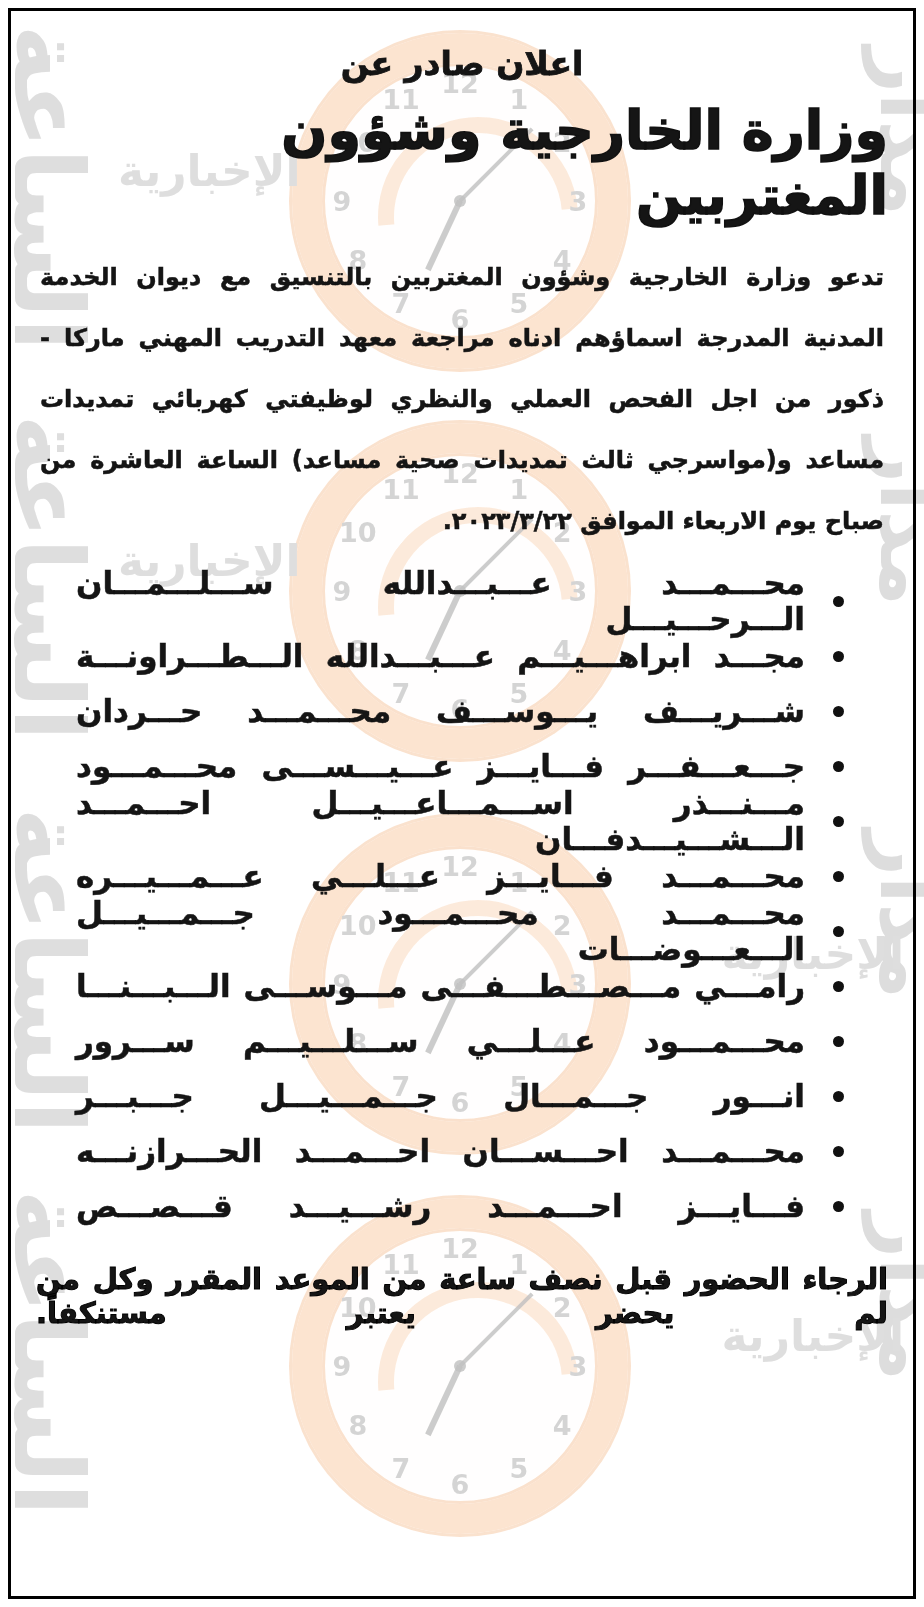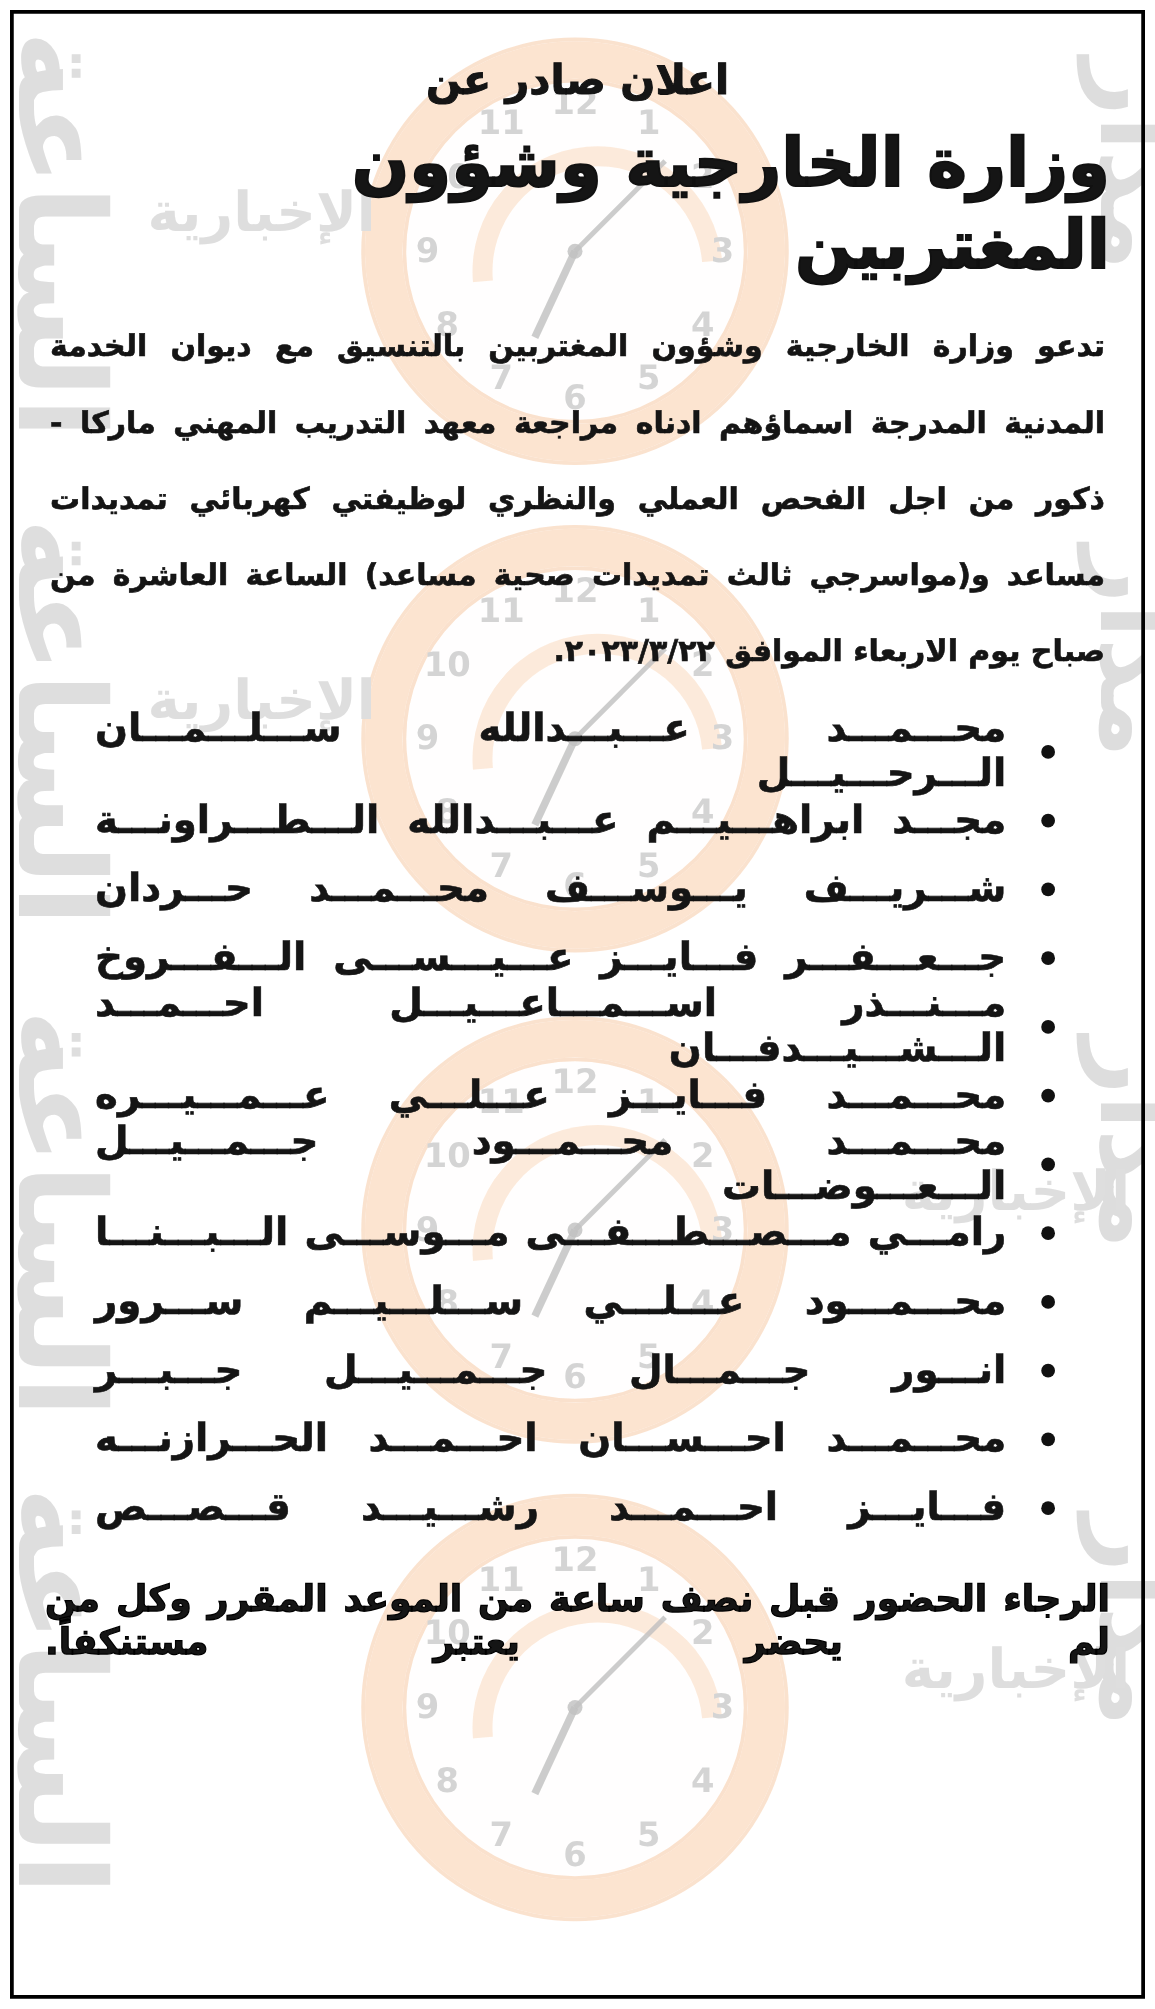--- a/index.html
+++ b/index.html
@@ -171,21 +171,21 @@
         <li>
           <span class="bullet"></span>
           <span class="name">مجـــد ابراهـــيـــم عـــبـــدالله الـــطـــراونـــة</span>
         </li>
         <li>
           <span class="bullet"></span>
           <span class="name">شـــريـــف يـــوســـف محـــمـــد حـــردان</span>
         </li>
         <li>
           <span class="bullet"></span>
-          <span class="name">جـــعـــفـــر فـــايـــز عـــيـــســـى الـــفـــروخ</span>
+          <span class="name">جـــعـــفـــر فـــايـــز عـــيـــســـى محـــمـــود</span>
         </li>
         <li>
           <span class="bullet"></span>
           <span class="name">مـــنـــذر اســـمـــاعـــيـــل احـــمـــد الـــشـــيـــدفـــان</span>
         </li>
         <li>
           <span class="bullet"></span>
           <span class="name">محـــمـــد فـــايـــز عـــلـــي عـــمـــيـــره</span>
         </li>
         <li>

